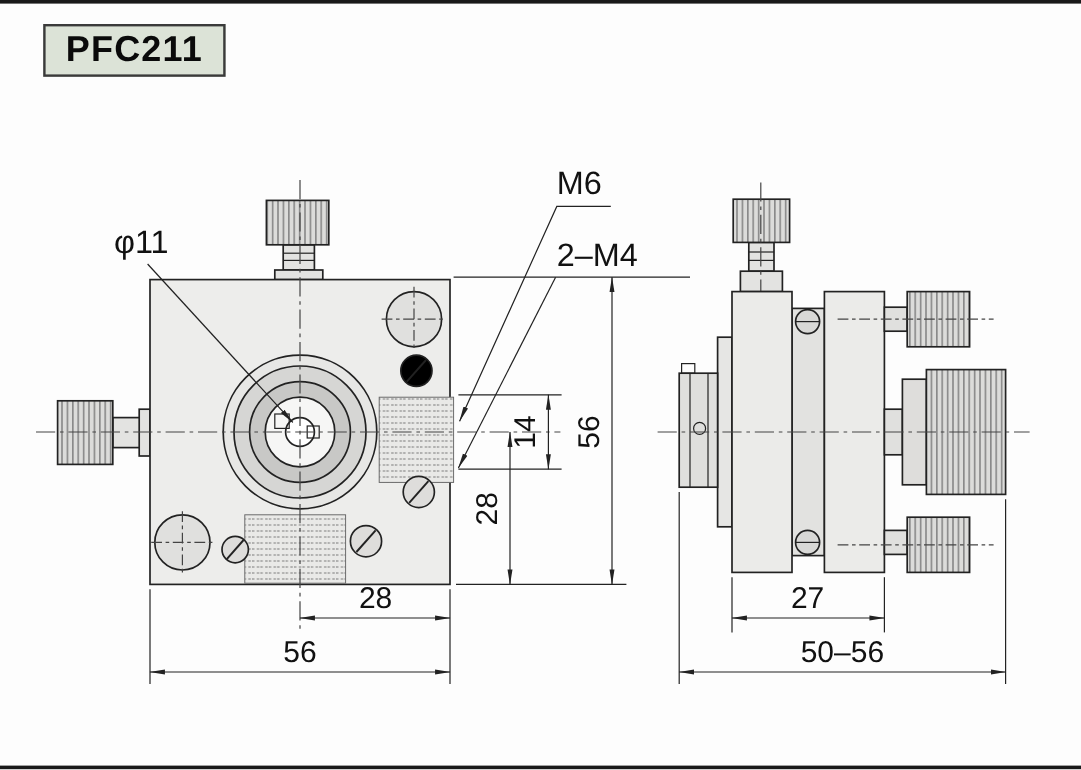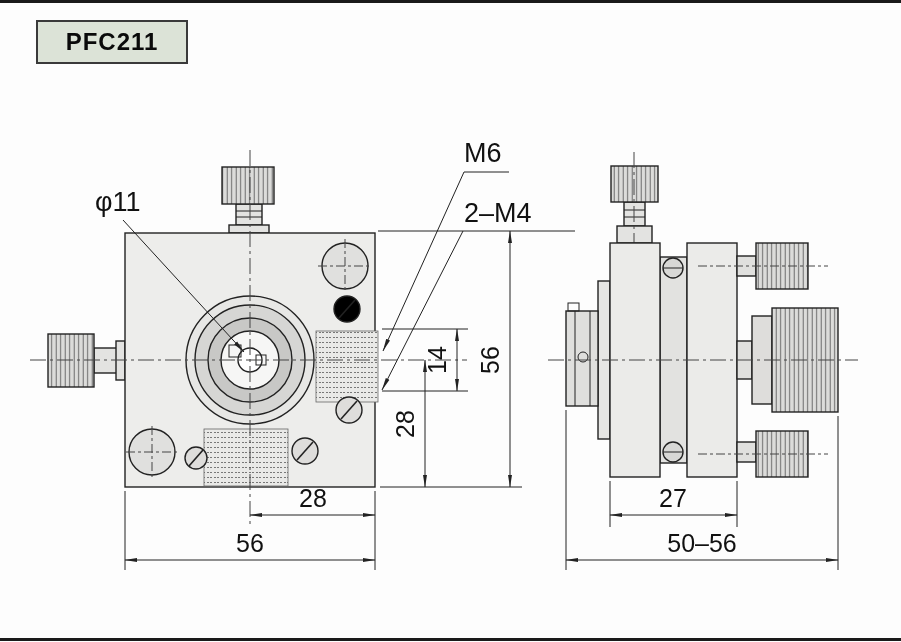--- a/index.html
+++ b/index.html
@@ -4,21 +4,21 @@
 <style>
   html,body{margin:0;padding:0;background:#ffffff;}
   #page{position:relative;width:901px;height:642px;background:#fdfdfd;overflow:hidden;
         font-family:"Liberation Sans",sans-serif;}
   .page-border{position:absolute;left:0;width:901px;height:3px;background:#1a1a1a;}
   #top-border{top:0;}
   #bottom-border{top:638px;}
   #title-box{position:absolute;left:36px;top:20px;width:152px;height:44px;
              background:#dce3d7;border:2px solid #3a3a3a;box-sizing:border-box;
              display:flex;align-items:center;justify-content:center;}
-  #title-box span{font-size:24px;font-weight:bold;color:#0a0a0a;letter-spacing:1px;}
+  #title-box span{font-size:30px;font-weight:bold;color:#0a0a0a;letter-spacing:1px;}
   svg{position:absolute;left:0;top:0;}
   .ol{stroke:#222222;stroke-width:1.4;}
   .thin{stroke:#222222;stroke-width:1;fill:none;}
   .slot{stroke:#222222;stroke-width:1.6;fill:none;}
   .dim{stroke:#222222;stroke-width:1;fill:none;}
   .cl{stroke:#444444;stroke-width:1;fill:none;stroke-dasharray:16 4 3 4;}
   .cl2{stroke:#444444;stroke-width:1;fill:none;stroke-dasharray:9 3 3 3;}
   .dimtxt{font-family:"Liberation Sans",sans-serif;font-size:25px;fill:#111111;}
   .lbltxt{font-family:"Liberation Sans",sans-serif;font-size:27px;fill:#111111;}
 </style>

